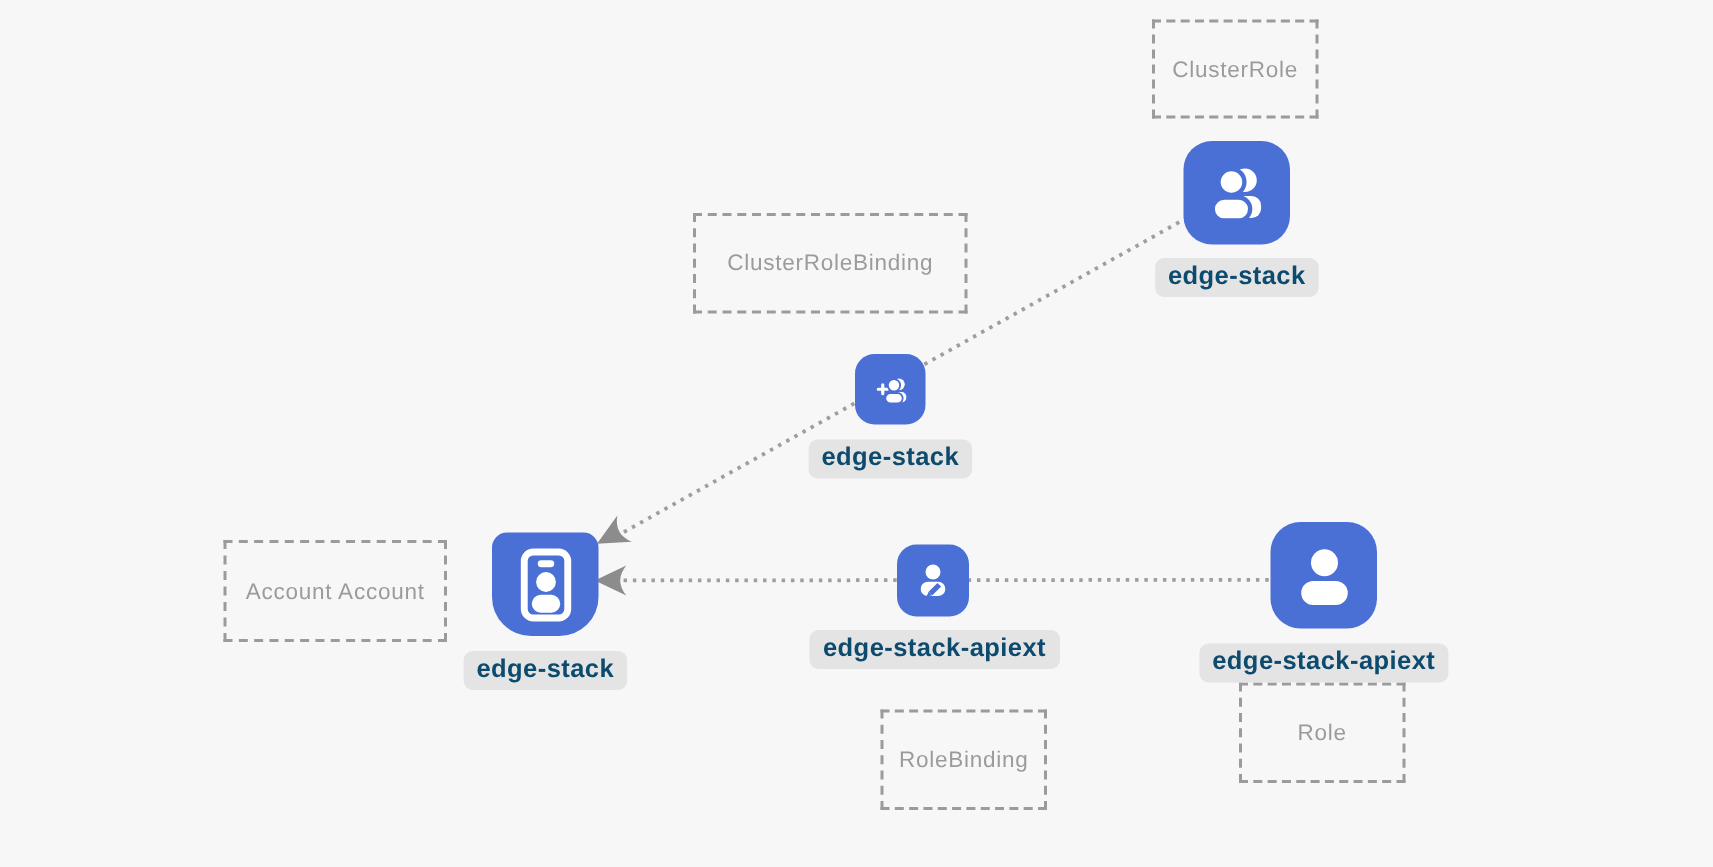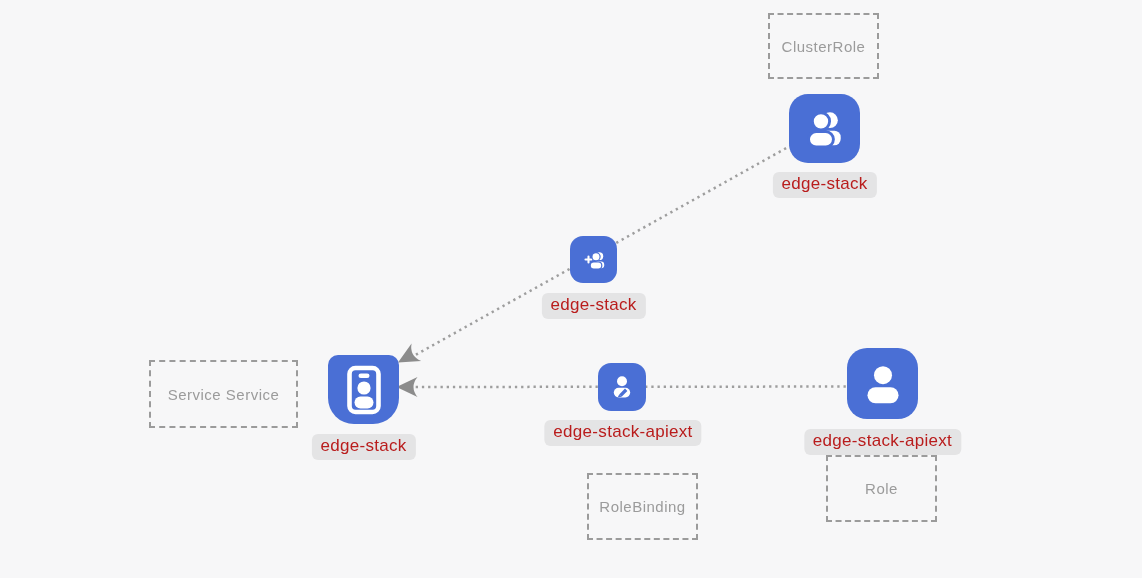--- a/index.html
+++ b/index.html
@@ -40,46 +40,50 @@
     display: flex;
     align-items: center;
     justify-content: center;
     z-index: 2;
   }
   .node-icon svg { display: block; }
   .node-label {
     position: absolute;
     transform: translateX(-50%);
     background: #e4e4e5;
-    color: #b91c1c;
+    color: #0c4a6e;
     font-size: 17px;
     letter-spacing: 0.3px;
     padding: 2px 9px 4px;
     border-radius: 6px;
     white-space: nowrap;
     z-index: 2;
+    font-weight: bold;
   }
 </style>
 </head>
 <body>
 
 <div class="canvas">
 
   <svg class="edges-layer" width="1142" height="578" viewBox="0 0 1142 578" xmlns="http://www.w3.org/2000/svg">
     <line x1="824" y1="127" x2="410" y2="358" stroke="#9e9e9e" stroke-width="2.5" stroke-dasharray="2.3 3.9"></line>
     <line x1="883" y1="386.5" x2="410" y2="387" stroke="#9e9e9e" stroke-width="2.5" stroke-dasharray="2.3 3.9"></line>
     <path d="M0,0 L21,-10 Q13,0 21,10 Z" fill="#8c8c8c" transform="translate(398,362.5) rotate(-28.9)"></path>
     <path d="M0,0 L21,-10 Q13,0 21,10 Z" fill="#8c8c8c" transform="translate(396.5,387)"></path>
   </svg>
 
   <div class="type-box" style="left:768px;top:13px;width:111px;height:66px">
     <span>ClusterRole</span>
   </div>
+  <div class="type-box" style="left:462px;top:142px;width:183px;height:67px">
+    <span>ClusterRoleBinding</span>
+  </div>
   <div class="type-box" style="left:149px;top:360px;width:149px;height:68px">
-    <span>Service Service</span>
+    <span>Account Account</span>
   </div>
   <div class="type-box" style="left:587px;top:473px;width:111px;height:67px">
     <span>RoleBinding</span>
   </div>
   <div class="type-box" style="left:826px;top:455px;width:111px;height:67px">
     <span>Role</span>
   </div>
 
   <div class="node-icon" style="left:789px;top:94px;width:71px;height:69px;border-radius:19px">
     <svg width="46" height="46" viewBox="0 0 24 24">

